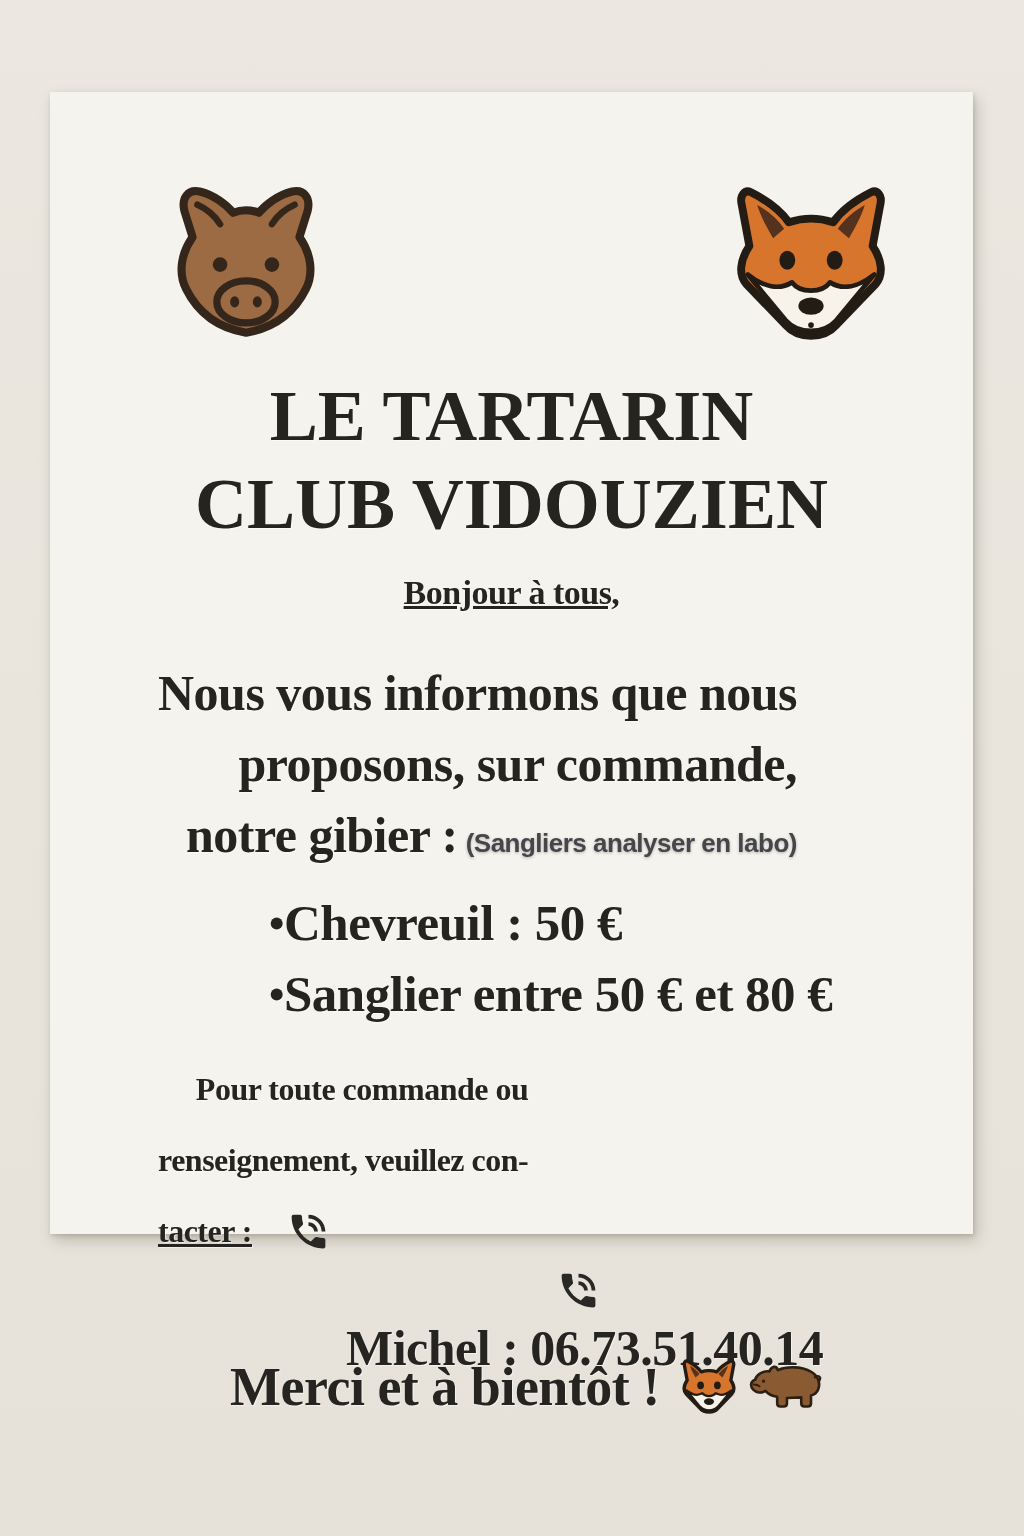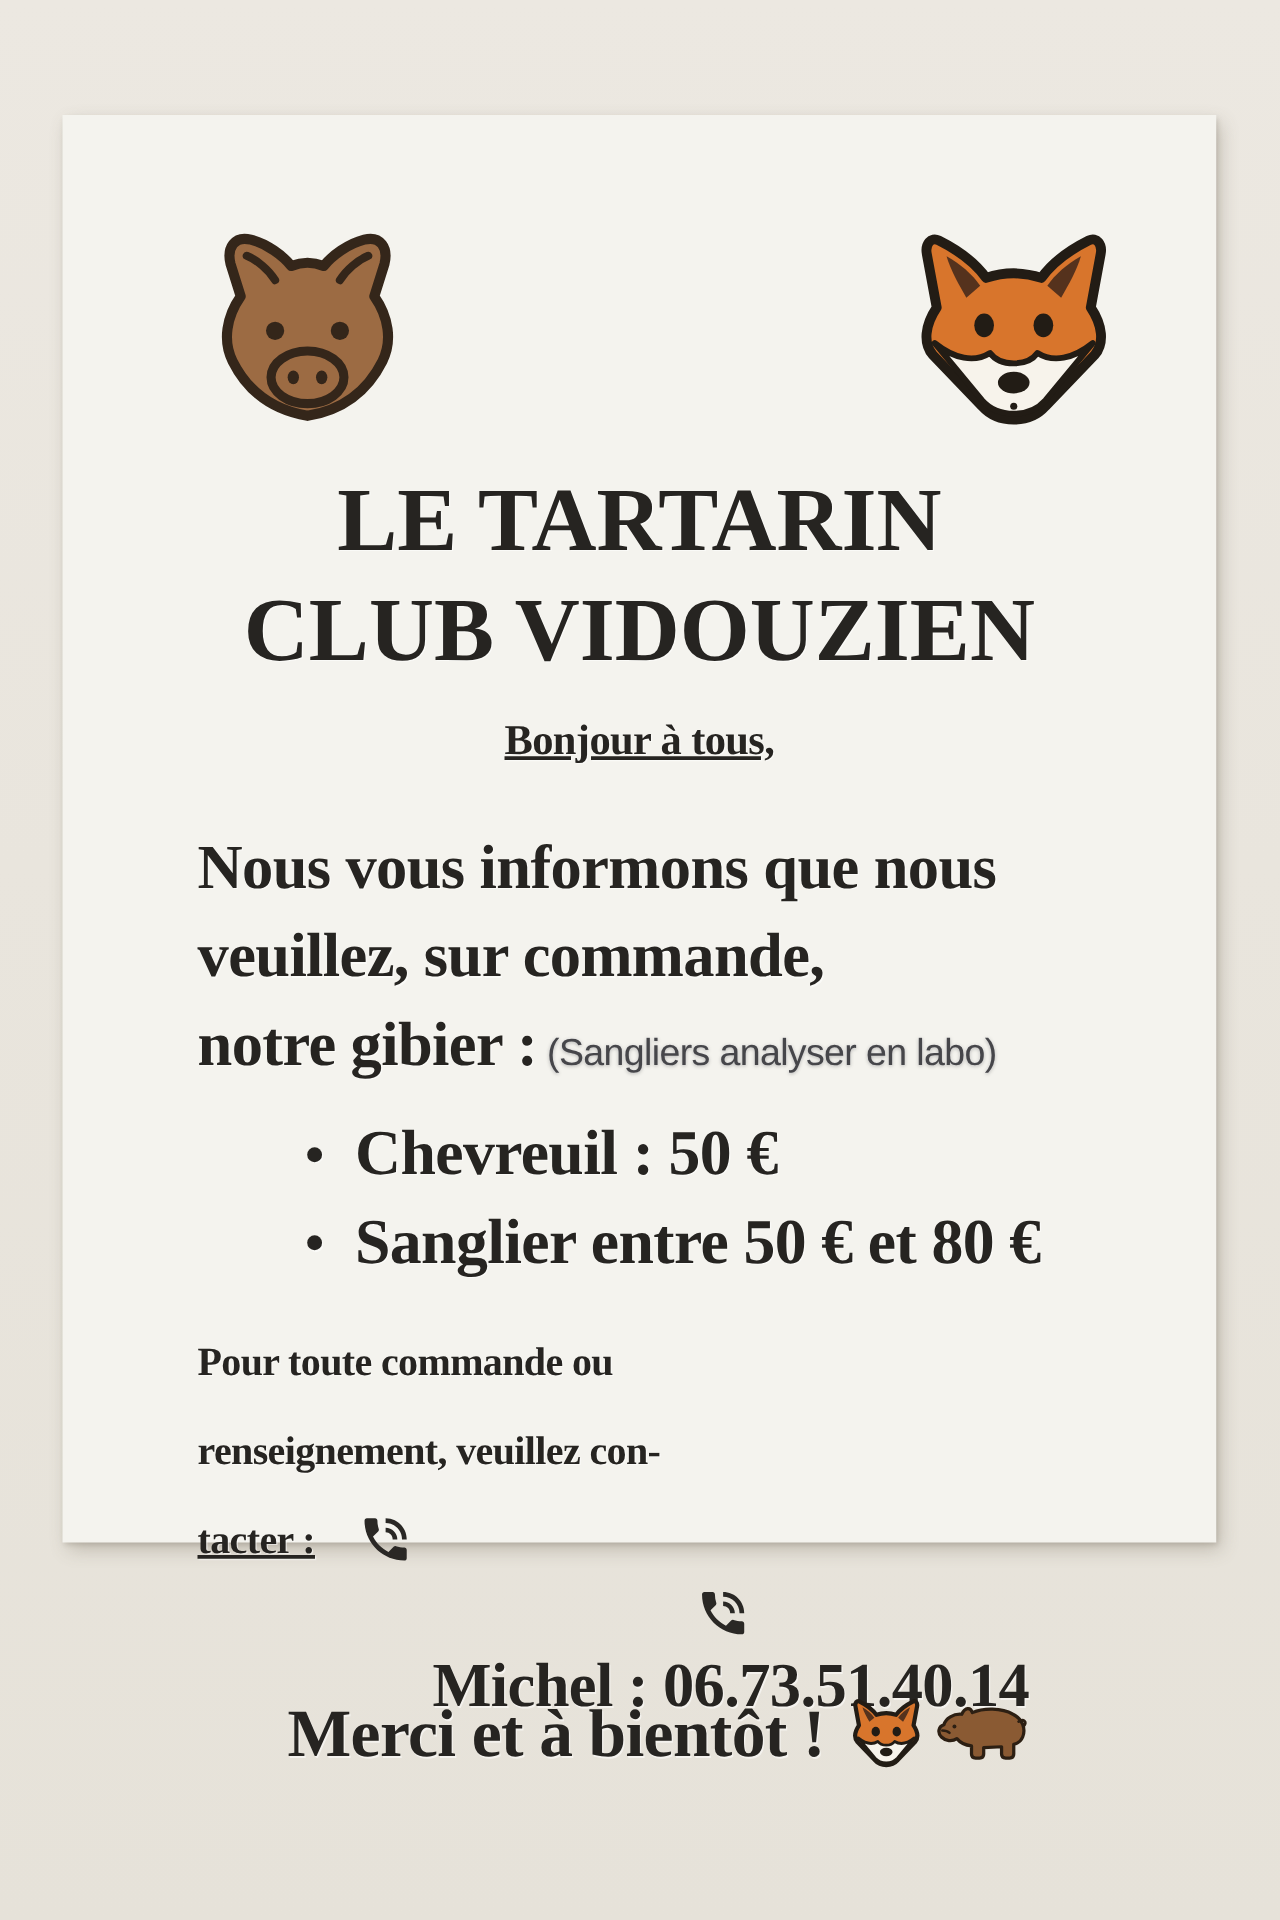--- a/index.html
+++ b/index.html
@@ -29,20 +29,21 @@
     background:var(--card-bg);
     box-shadow:4px 6px 14px rgba(100,90,72,0.30), 1px 2px 4px rgba(100,90,72,0.22);
   }
   .abs{position:absolute;}
   .serif{
     color:var(--text);
     font-weight:700;
     text-shadow:1px 1px 0 rgba(255,255,255,0.55);
     letter-spacing:-0.5px;
     white-space:nowrap;
+    text-align:right;
   }
   .title{
     top:280px; left:0; width:100%;
     text-align:center;
     font-size:72px;
     line-height:88px;
     letter-spacing:0;
   }
   .greeting{
     top:482px; left:0; width:100%;
@@ -50,22 +51,22 @@
     font-size:34px;
     text-decoration:underline;
   }
   .body-block{
     top:566px; left:108px;
     font-size:50px;
     line-height:71px;
   }
   .note{
     font-family:"Liberation Sans", sans-serif;
-    font-size:30px;
-    font-weight:400;
+    font-size:26px;
+    font-weight:700;
     letter-spacing:-0.5px;
     color:var(--note-text);
     text-shadow:0 1px 3px rgba(70,70,70,0.40), 0 0 2px rgba(255,255,255,0.85);
     padding-left:8px;
   }
   .bullets{
     top:796px; left:194px;
     font-size:51px;
     line-height:71px;
   }
@@ -136,21 +137,21 @@
 
   <div class="abs serif title">
     <div>LE TARTARIN</div>
     <div>CLUB VIDOUZIEN</div>
   </div>
 
   <div class="abs serif greeting">Bonjour à tous,</div>
 
   <div class="abs serif body-block">
     <div>Nous vous informons que nous</div>
-    <div>veuillez, sur commande,</div>
+    <div>proposons, sur commande,</div>
     <div>
       <span>notre gibier :</span><span class="note">(Sangliers analyser en labo)</span>
     </div>
   </div>
 
   <div class="abs serif bullets">
     <div class="bullet-row">
       <span class="bullet-dot">•</span>
       <span>Chevreuil : 50 €</span>
     </div>

